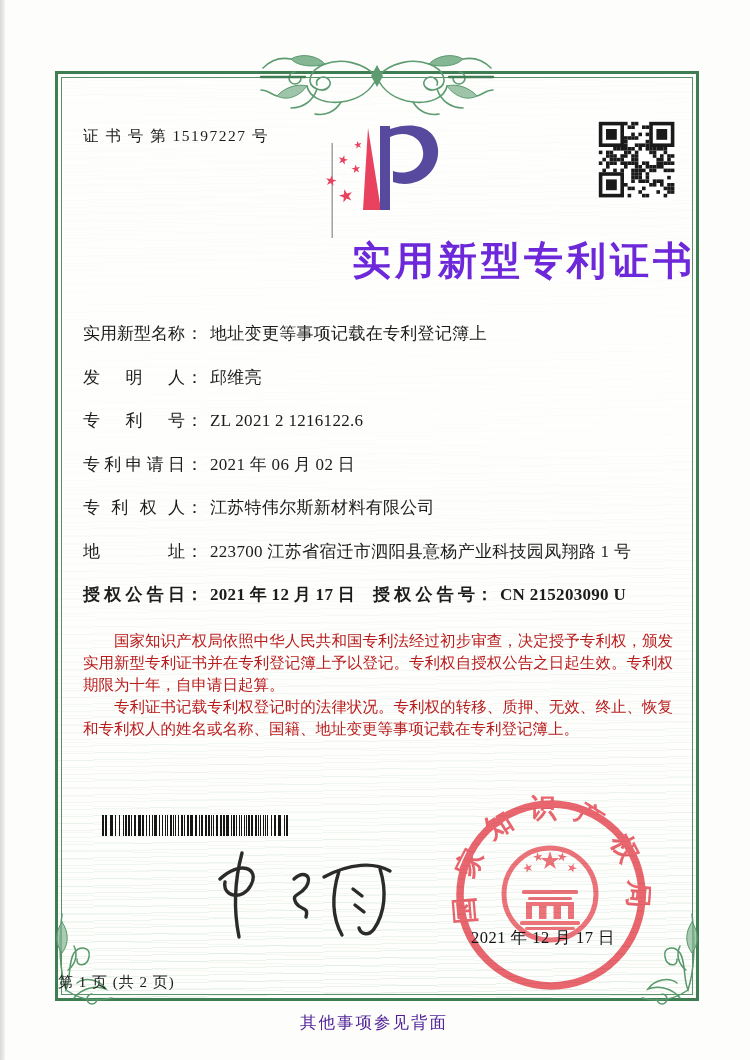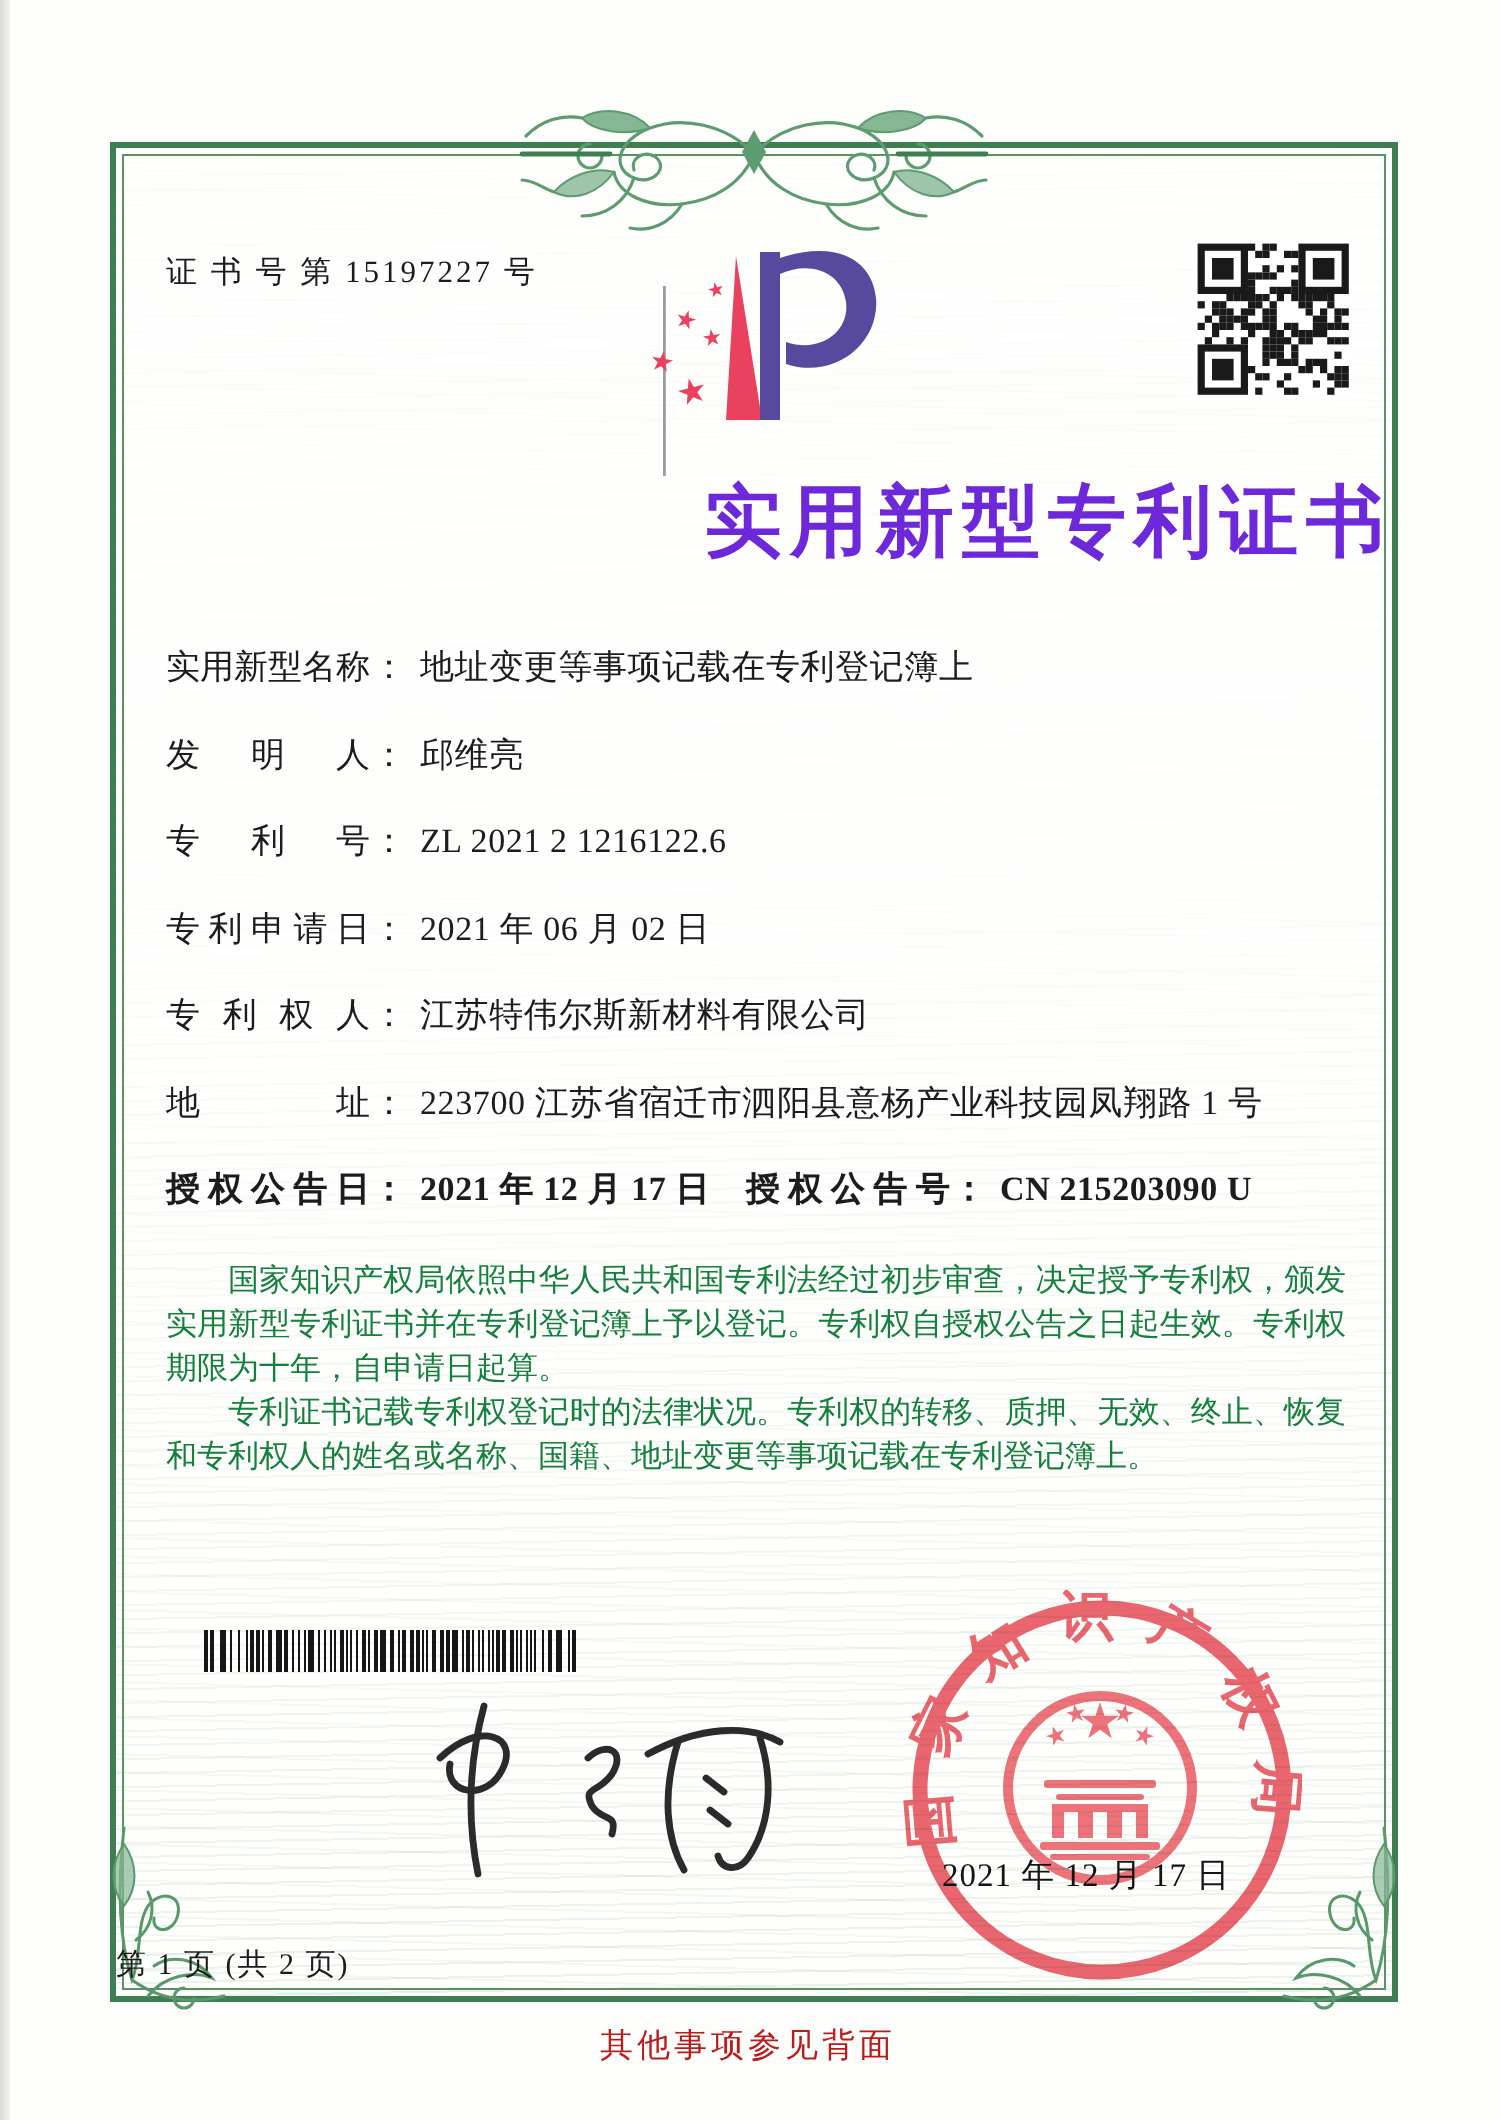--- a/index.html
+++ b/index.html
@@ -41,35 +41,35 @@
   .fields{position:absolute;left:25px;top:248px;width:596px;font-size:17px;}
   .frow{display:flex;align-items:baseline;height:20px;margin-bottom:23.5px;white-space:nowrap;}
   .flabel{display:inline-block;width:102px;text-align:justify;text-align-last:justify;text-justify:inter-character;}
   .fcolon{margin:0 7px 0 1px;}
   .fvalue{letter-spacing:.3px;}
   .grant-row{display:flex;align-items:baseline;height:20px;white-space:nowrap;font-weight:bold;}
   .grant-pair{display:flex;align-items:baseline;}
   .grant-pair.first{width:290px;}
   .paragraphs{
     position:absolute;left:25px;top:556px;width:590px;
-    font-size:15.5px;line-height:22px;text-align:justify;color:#15803d;
+    font-size:15.5px;line-height:22px;text-align:justify;color:#b91c1c;
   }
   .paragraphs p{margin:0;text-indent:2em;}
   .barcode{position:absolute;left:44px;top:741px;}
   .signer{position:absolute;left:55px;top:794px;font-size:17.5px;line-height:30px;letter-spacing:1px;}
   .signature{position:absolute;left:148px;top:771px;}
   .seal{position:absolute;left:393px;top:721px;mix-blend-mode:multiply;}
   .seal-date{
     position:absolute;left:400px;top:853px;width:170px;text-align:center;
     font-size:16.5px;color:#141414;letter-spacing:.5px;
   }
   .page-number{position:absolute;left:0;right:0;top:899px;font-size:15px;letter-spacing:1px;}
   .footer-note{
     position:absolute;left:55px;width:638px;top:1012px;text-align:center;
-    font-size:16.5px;letter-spacing:2px;color:#b91c1c;
+    font-size:16.5px;letter-spacing:2px;color:#4c1d95;
   }
 </style>
 </head>
 <body>
 
 <svg width="0" height="0" style="position:absolute" aria-hidden="true">
   <defs>
     <path id="star" d="M0,-1 L0.225,-0.309 0.951,-0.309 0.363,0.118 0.588,0.809 0,0.382 -0.588,0.809 -0.363,0.118 -0.951,-0.309 -0.225,-0.309 Z"></path>
   </defs>
 </svg>

